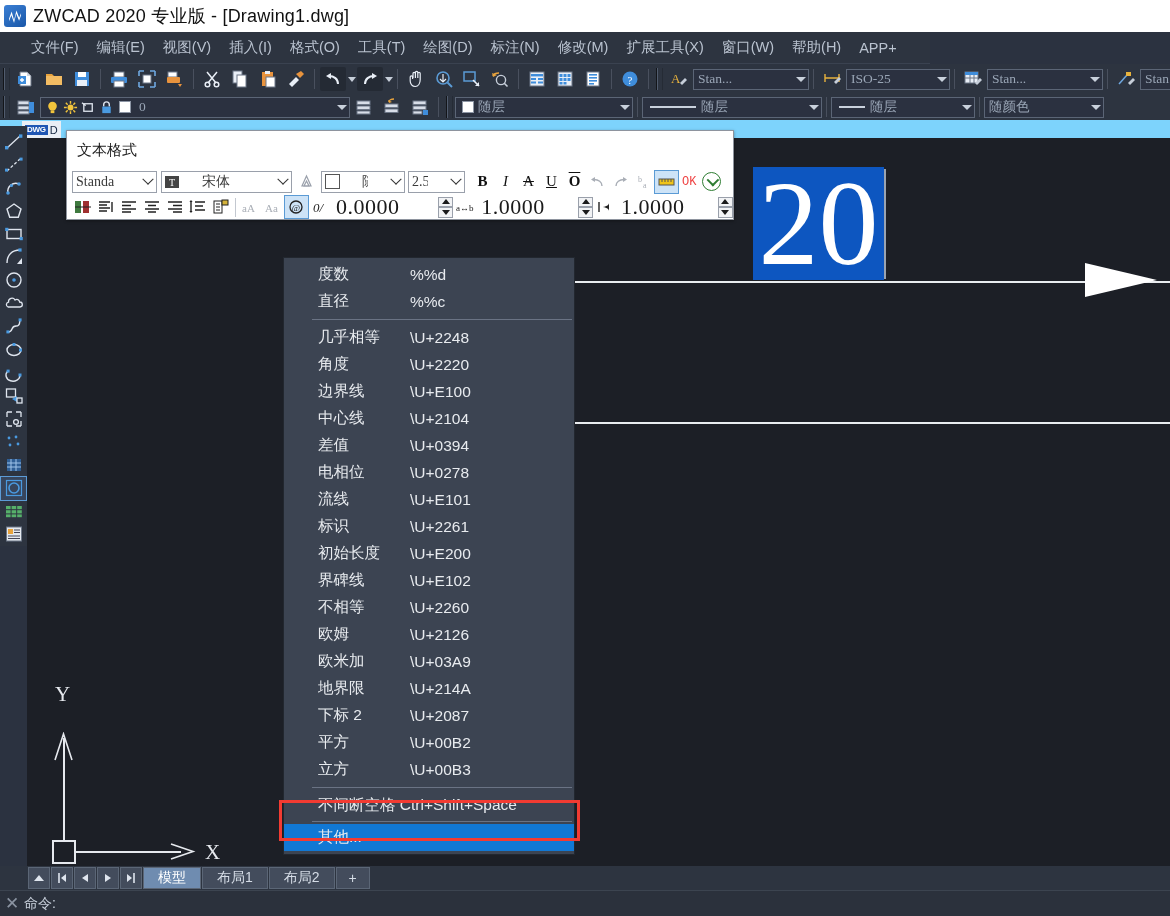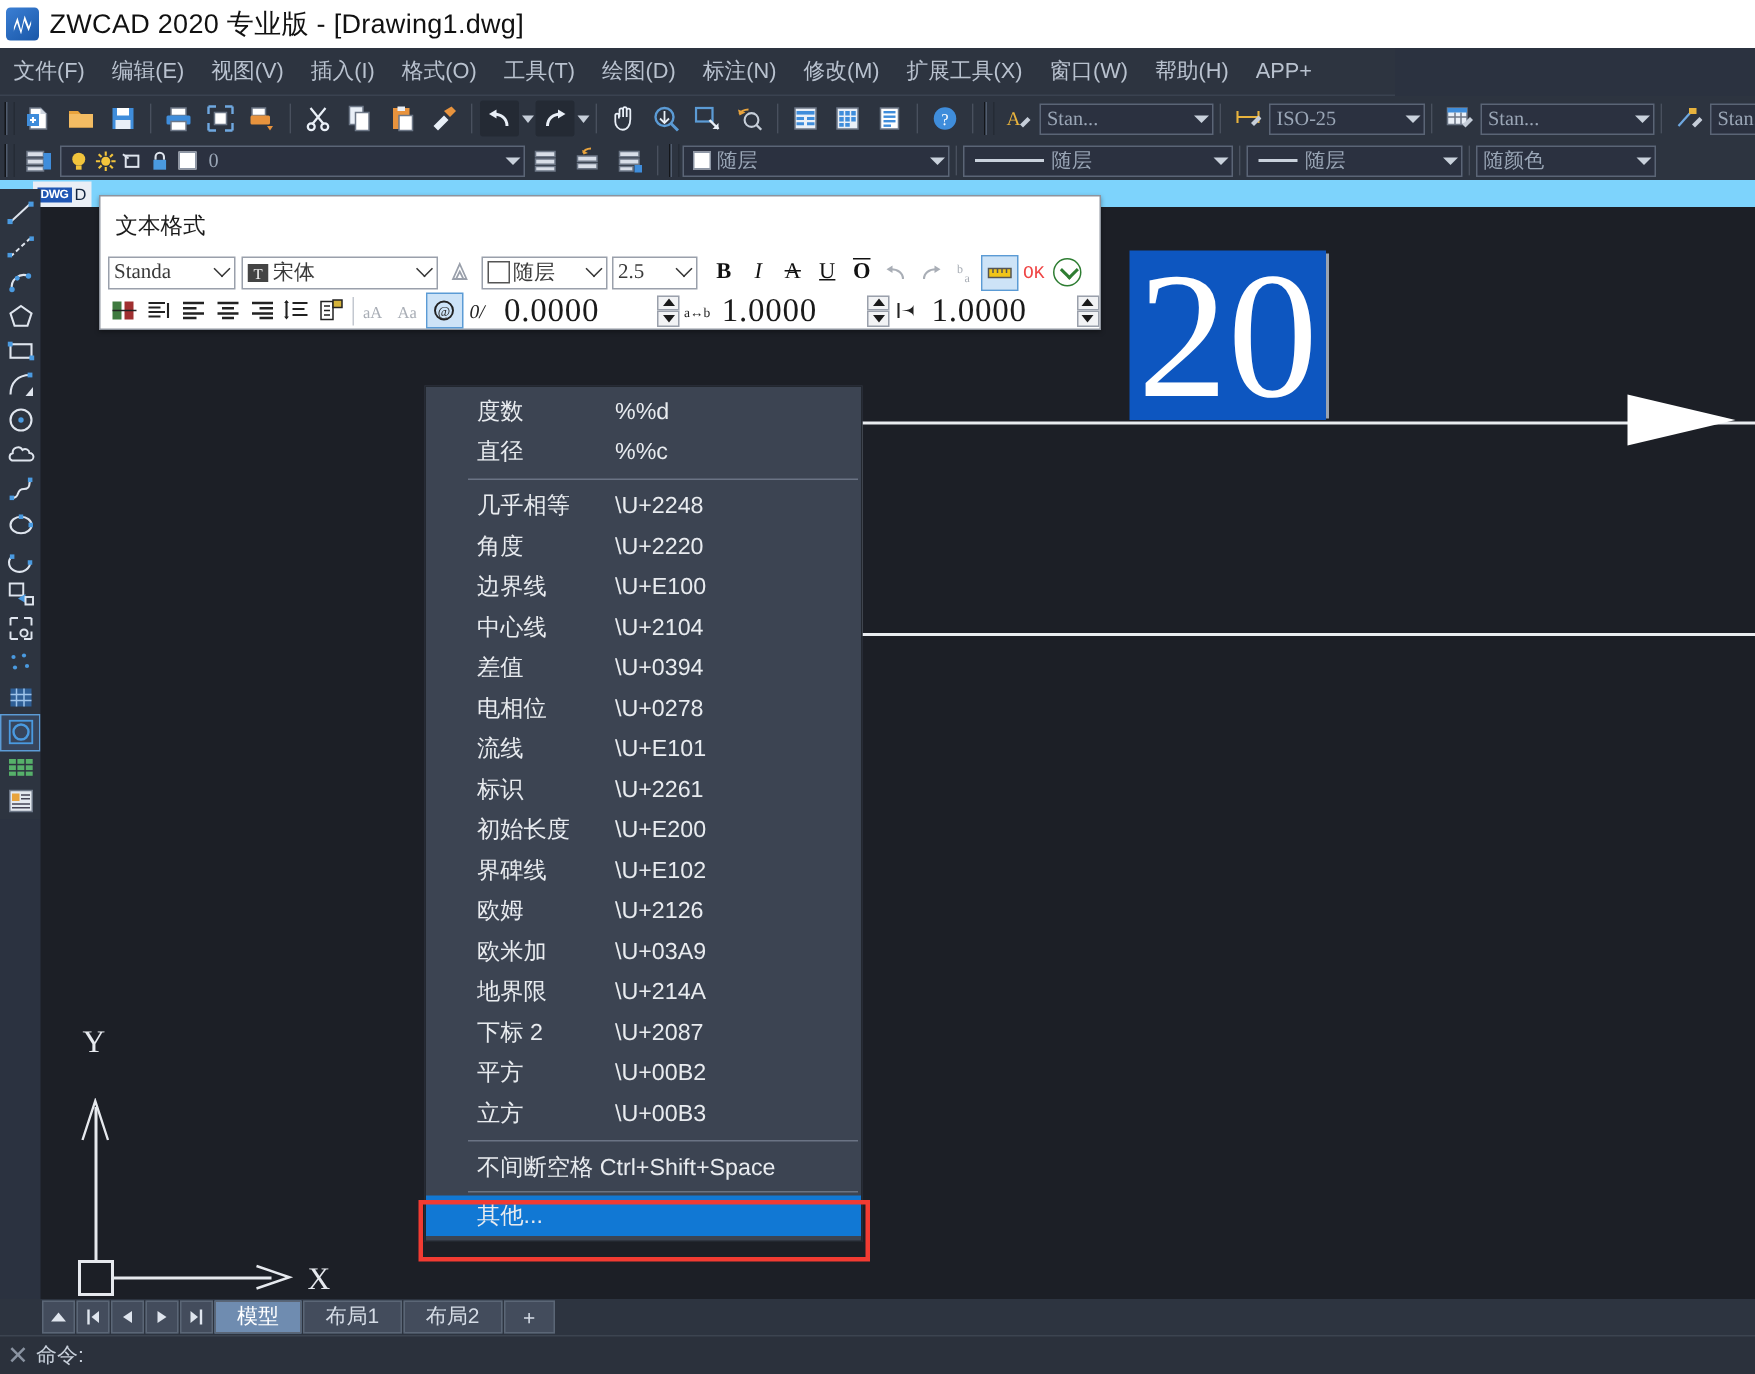--- a/index.html
+++ b/index.html
@@ -27,20 +27,21 @@
     background: #ffffff;
     clip-path: polygon(0% 70%, 22% 18%, 42% 78%, 62% 10%, 85% 62%, 100% 30%, 100% 46%, 84% 84%, 60% 34%, 42% 100%, 20% 44%, 0% 88%);
   }
   .title-text { font-size: 18px; color: #111; letter-spacing: .2px; }
 
   
   .menubar {
     position: absolute; left: 0; top: 32px; width: 930px; height: 32px;
     background: #2d3440; display: flex; align-items: center;
     border-bottom: 1px solid #3a4250;
+    padding-left: 22px;
   }
   .menu-item {
     font-size: 14.5px; color: #b9c2cf; padding: 4px 9px; cursor: default;
     white-space: nowrap;
   }
 
   
   .toolbar {
     position: absolute; left: 0; width: 1170px; height: 30px;
     background: #2d3440; display: flex; align-items: center;
@@ -156,21 +157,21 @@
   }
   .txtfmt-title {
     height: 38px; display: flex; align-items: center; padding-left: 10px;
     font-size: 15px; color: #1b1b1b;
   }
   .tf-row { height: 25px; display: flex; align-items: center; padding-left: 5px; }
   .tf-row.r2 { height: 26px; padding-left: 4px; }
   .tf-combo {
     height: 22px; border: 1px solid #9aa0ab; background: #ffffff;
     display: flex; align-items: center; font-size: 14px; color: #3a3a3a;
-    font-family: "Liberation Serif", serif; padding-left: 3px; flex: none;
+    font-family: "Liberation Serif", serif; padding-left: 3px; flex: none; gap: 20px;
   }
   .tf-combo .v { flex: 1; overflow: hidden; white-space: nowrap; }
   .tf-chev {
     width: 16px; display: flex; align-items: center; justify-content: center; flex: none;
   }
   .tf-chev::after {
     content: ""; width: 7px; height: 7px; border-right: 1.6px solid #333;
     border-bottom: 1.6px solid #333; transform: rotate(45deg) translate(-2px,-2px);
   }
   .tf-btn {
@@ -987,20 +988,24 @@
     </div>
     <div class="sym-item">
       <span class="nm">初始长度</span>
       <span class="cd">\U+E200</span>
     </div>
     <div class="sym-item">
       <span class="nm">界碑线</span>
       <span class="cd">\U+E102</span>
     </div>
     <div class="sym-item">
+      <span class="nm">不相等</span>
+      <span class="cd">\U+2260</span>
+    </div>
+    <div class="sym-item">
       <span class="nm">欧姆</span>
       <span class="cd">\U+2126</span>
     </div>
     <div class="sym-item">
       <span class="nm">欧米加</span>
       <span class="cd">\U+03A9</span>
     </div>
     <div class="sym-item">
       <span class="nm">地界限</span>
       <span class="cd">\U+214A</span>

